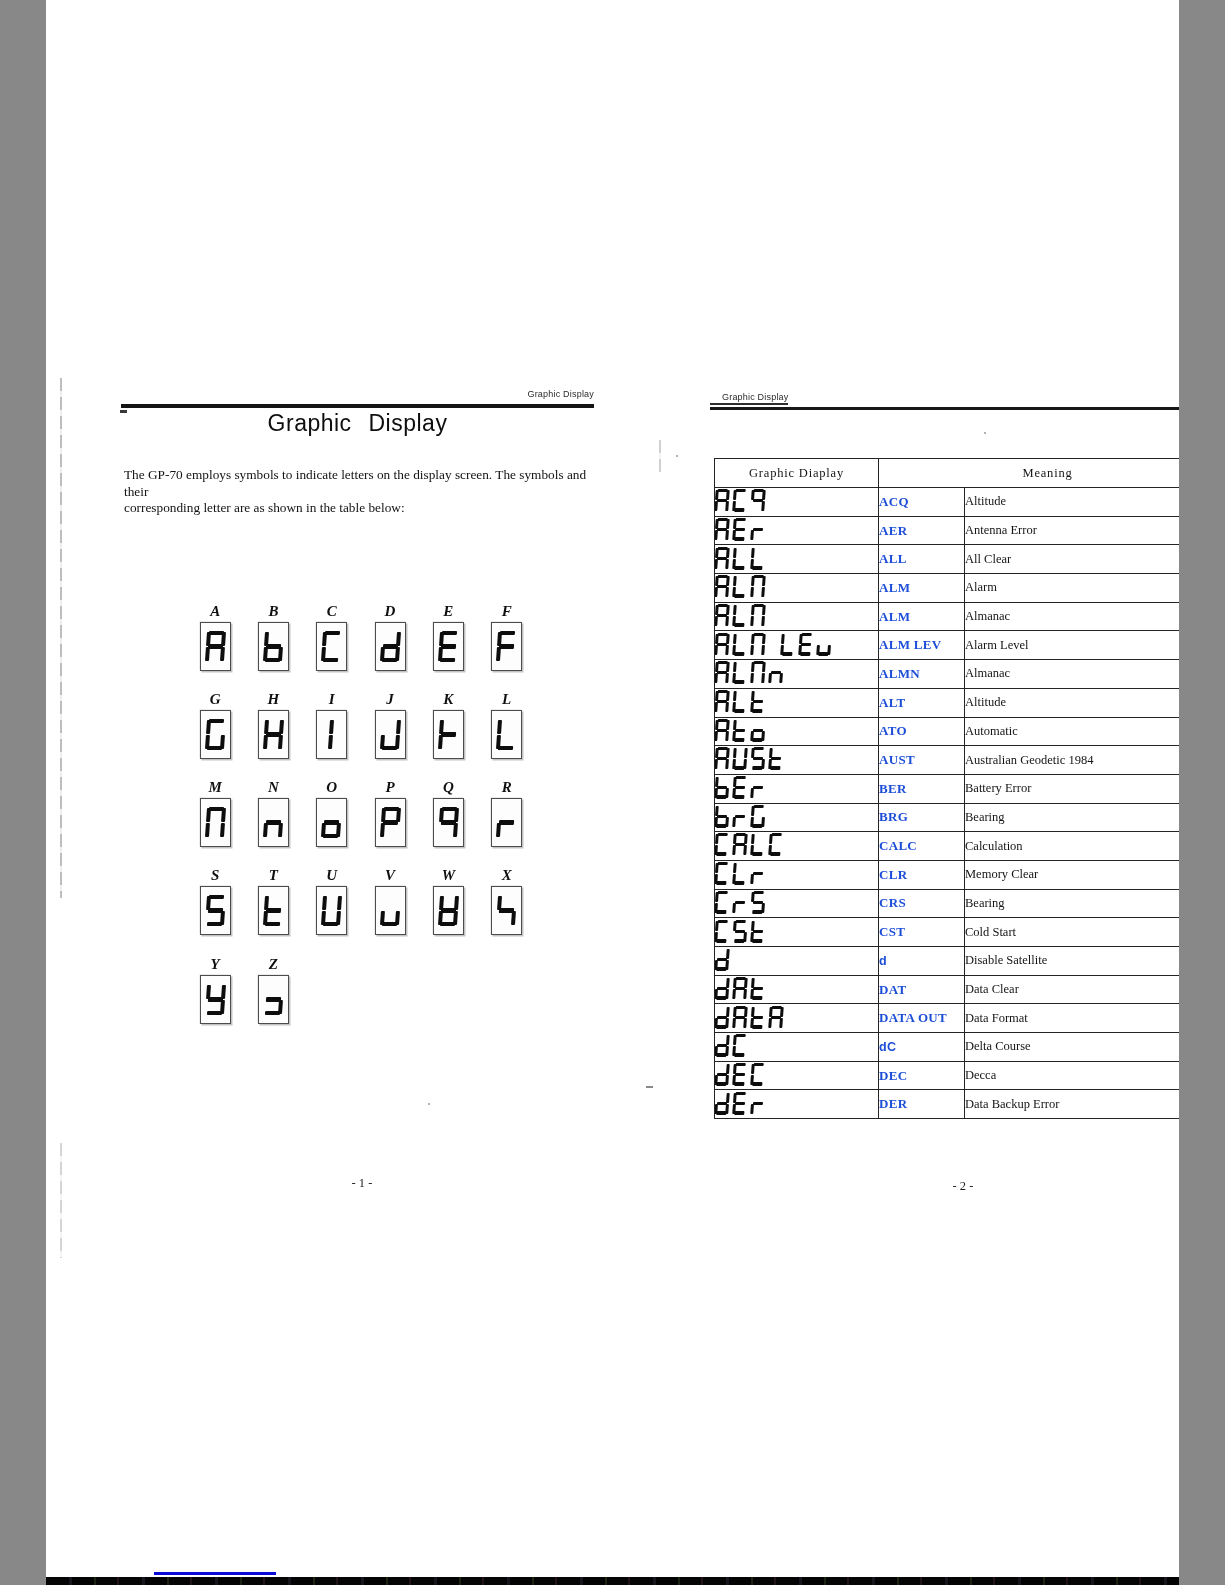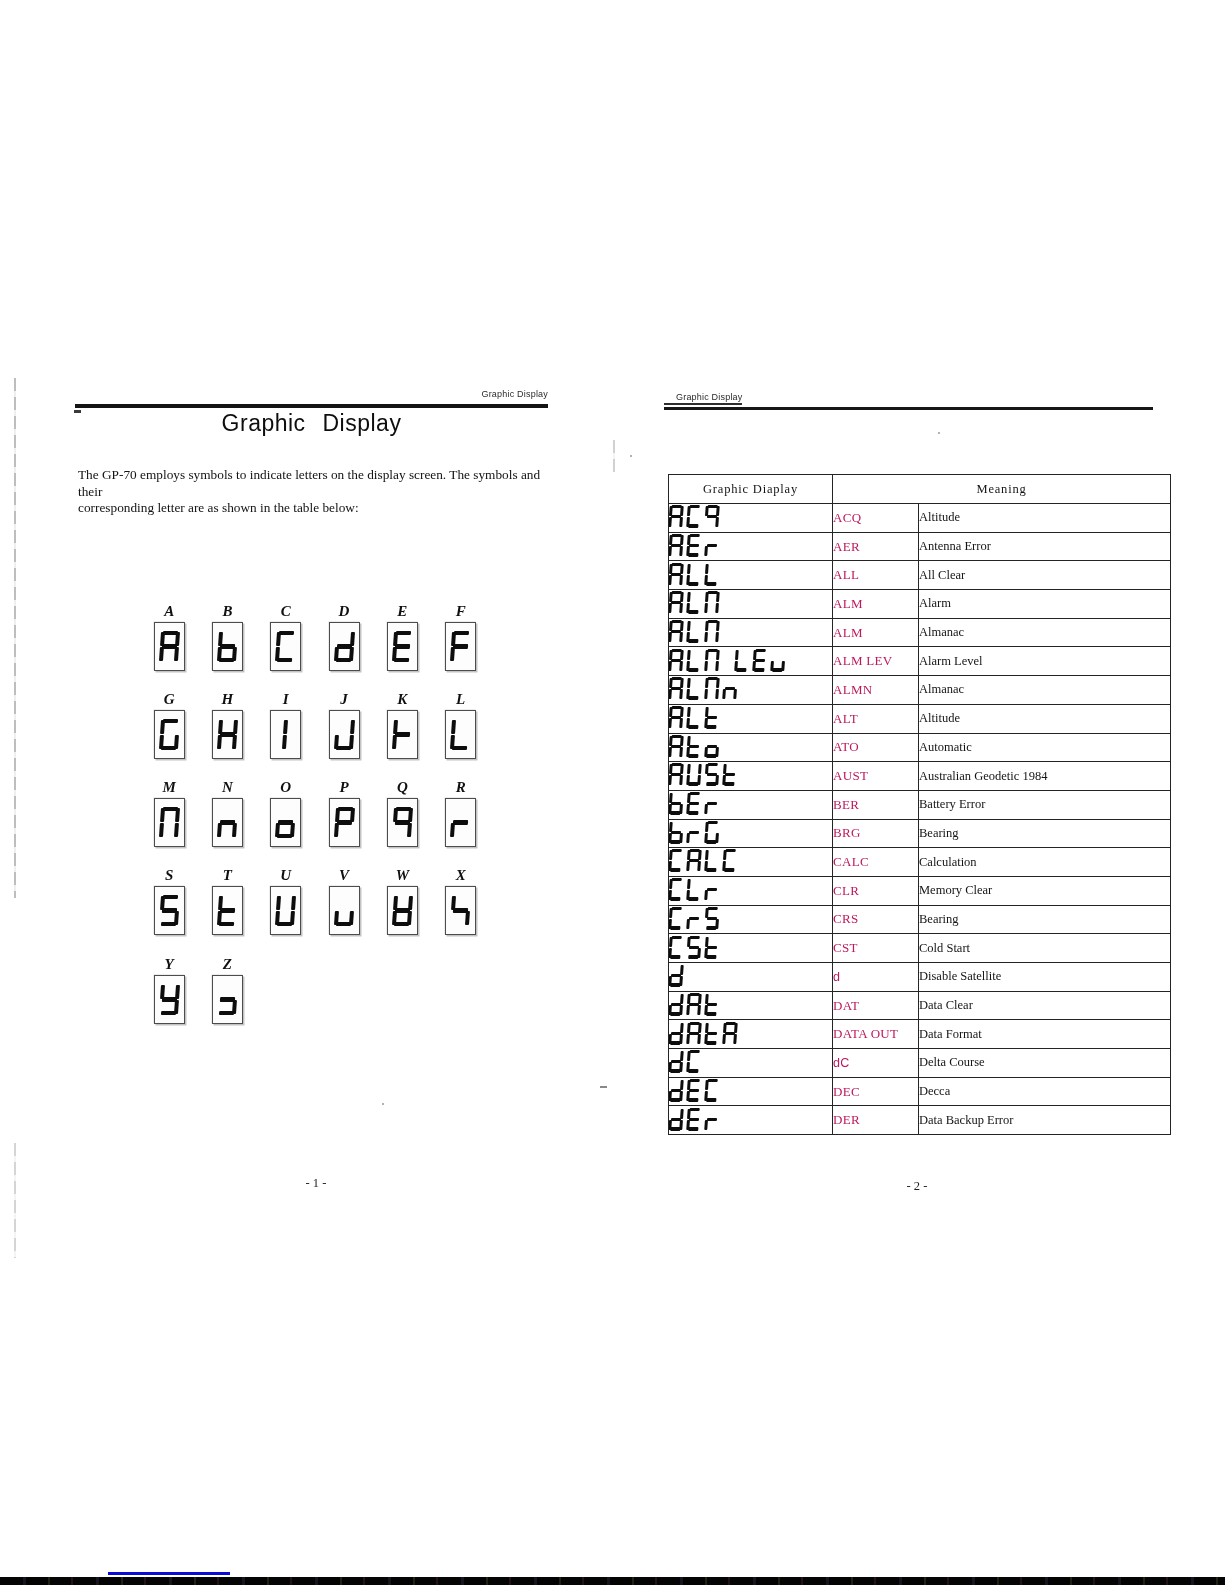--- a/index.html
+++ b/index.html
@@ -1,18 +1,18 @@
 <!DOCTYPE html>
 <html><head>
 <meta charset="utf-8">
 <style>
   html,body{margin:0;padding:0;}
   body{background:#888;}
   .sheet{
-    position:relative;width:1225px;height:1585px;margin:0 auto;
+    position:relative;width:1133px;height:1585px;margin:0 auto;
     background:#ffffff;overflow:hidden;
     font-family:"Liberation Serif", serif;color:#161616;
   }
   
   .run-head{position:absolute;font-family:"Liberation Sans",sans-serif;
     font-size:9px;color:#2b2b2b;letter-spacing:.2px;}
   .p1-run{left:398px;top:389px;width:150px;text-align:right;}
   .p1-rule{position:absolute;left:75px;top:404px;width:473px;height:4px;background:#141414;}
   .p1-title{position:absolute;left:75px;top:410px;width:473px;margin:0;
     text-align:center;font-family:"Liberation Sans",sans-serif;font-weight:normal;
@@ -26,27 +26,27 @@
     font-size:15px;height:18px;line-height:18px;color:#101010;}
   .alpha-box{width:29px;height:47px;border:1px solid #4c4c4c;
     box-shadow:1.5px 1.5px 0 #c3c3c3, -0.5px -0.5px 0 #d9d9d9;
     margin-top:2px;display:flex;align-items:center;justify-content:center;background:#fdfdfd;}
   .footer{position:absolute;font-size:12.5px;color:#1c1c1c;text-align:center;width:110px;}
   .p1-footer{left:261px;top:1176px;}
   
   .p2-run{left:676px;top:392px;width:150px;text-align:left;}
   .p2-run-underline{position:absolute;left:664px;top:403px;width:78px;height:2px;background:#2e2e2e;}
   .p2-rule{position:absolute;left:664px;top:407px;width:489px;height:3px;background:#171717;}
-  table.codes{position:absolute;left:668px;top:474px;width:502px;
+  table.codes{position:absolute;left:668px;top:458px;width:502px;
     border-collapse:collapse;table-layout:fixed;background:#fff;}
   table.codes th, table.codes td{border:1.6px solid #242424;padding:0;overflow:hidden;}
   table.codes th{height:28px;font-weight:normal;font-size:12.5px;letter-spacing:.8px;color:#141414;}
   table.codes td{height:27.7px;}
   td.seg-cell{vertical-align:bottom;padding:0 0 2px 4px;white-space:nowrap;}
-  td.code-cell{font-weight:normal;font-size:13px;padding-left:6px;color:#be185d;letter-spacing:.3px;}
+  td.code-cell{font-weight:bold;font-size:13px;padding-left:6px;color:#1d4ed8;letter-spacing:.3px;}
   td.code-cell.sans{font-family:"Liberation Sans",sans-serif;font-size:12.5px;}
   td.meaning-cell{font-size:12.5px;padding-left:9px;color:#141414;}
   .p2-footer{left:862px;top:1179px;}
   
   .g7{position:relative;display:inline-block;transform:skewX(-4deg);vertical-align:bottom;}
   .g7 i{position:absolute;background:#0d0d0d;border-radius:1px;}
   .g7 .sa{top:0;left:13%;right:13%;height:var(--t);}
   .g7 .sg{top:calc(50% - var(--t)/2);left:11%;right:11%;height:var(--t);}
   .g7 .sd{bottom:0;left:13%;right:13%;height:var(--t);}
   .g7 .sf{left:0;top:4.5%;width:var(--t);height:43%;}

